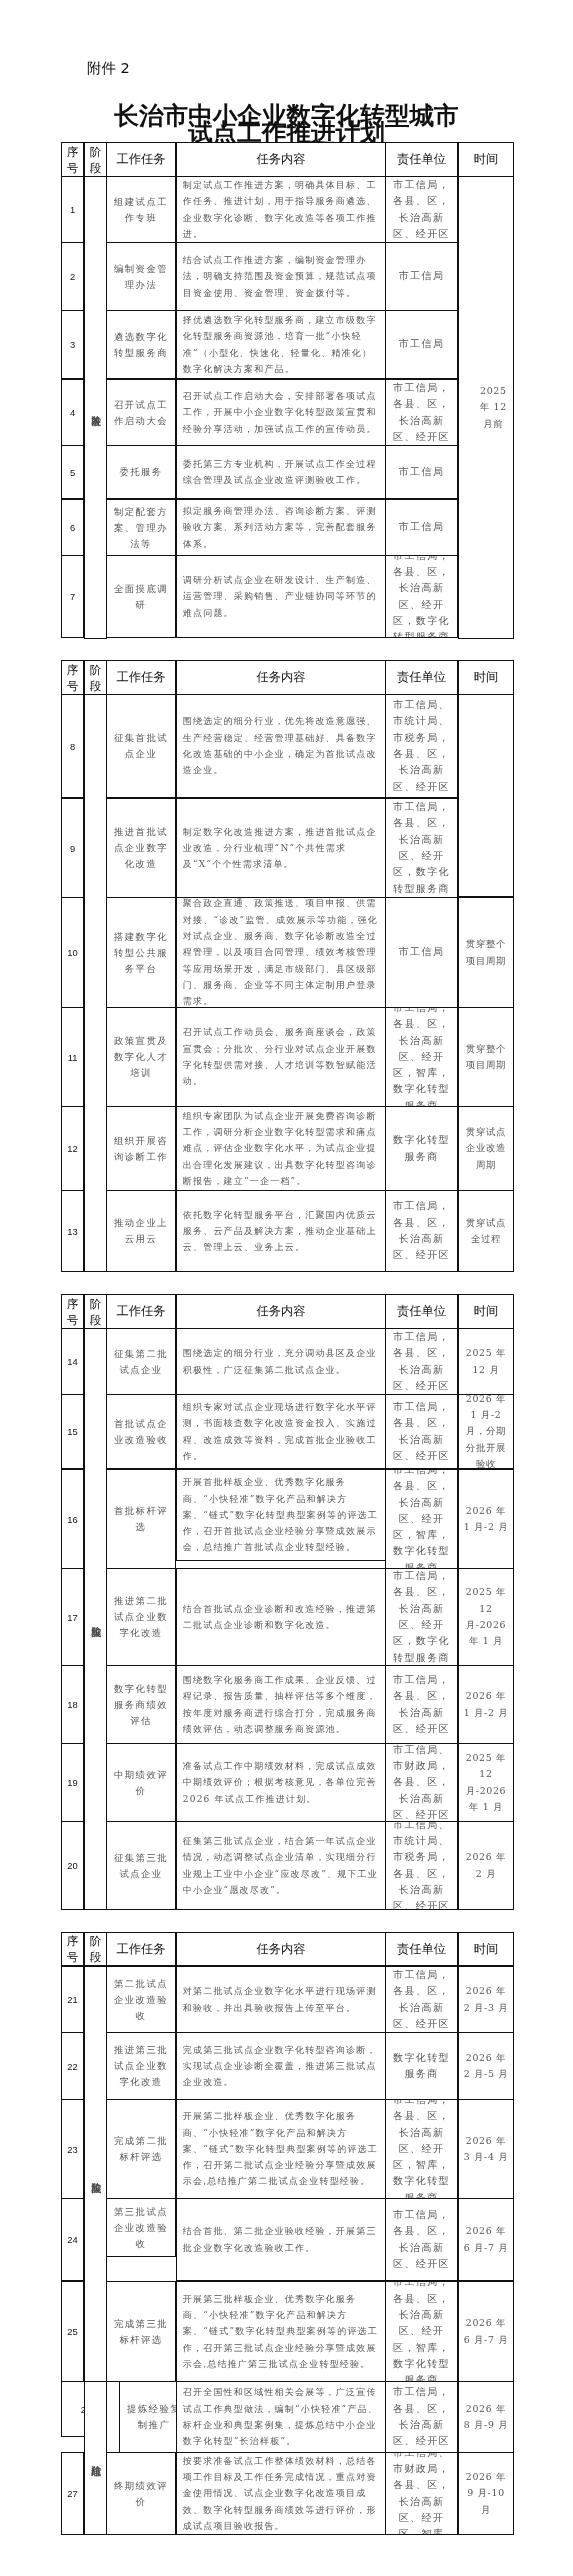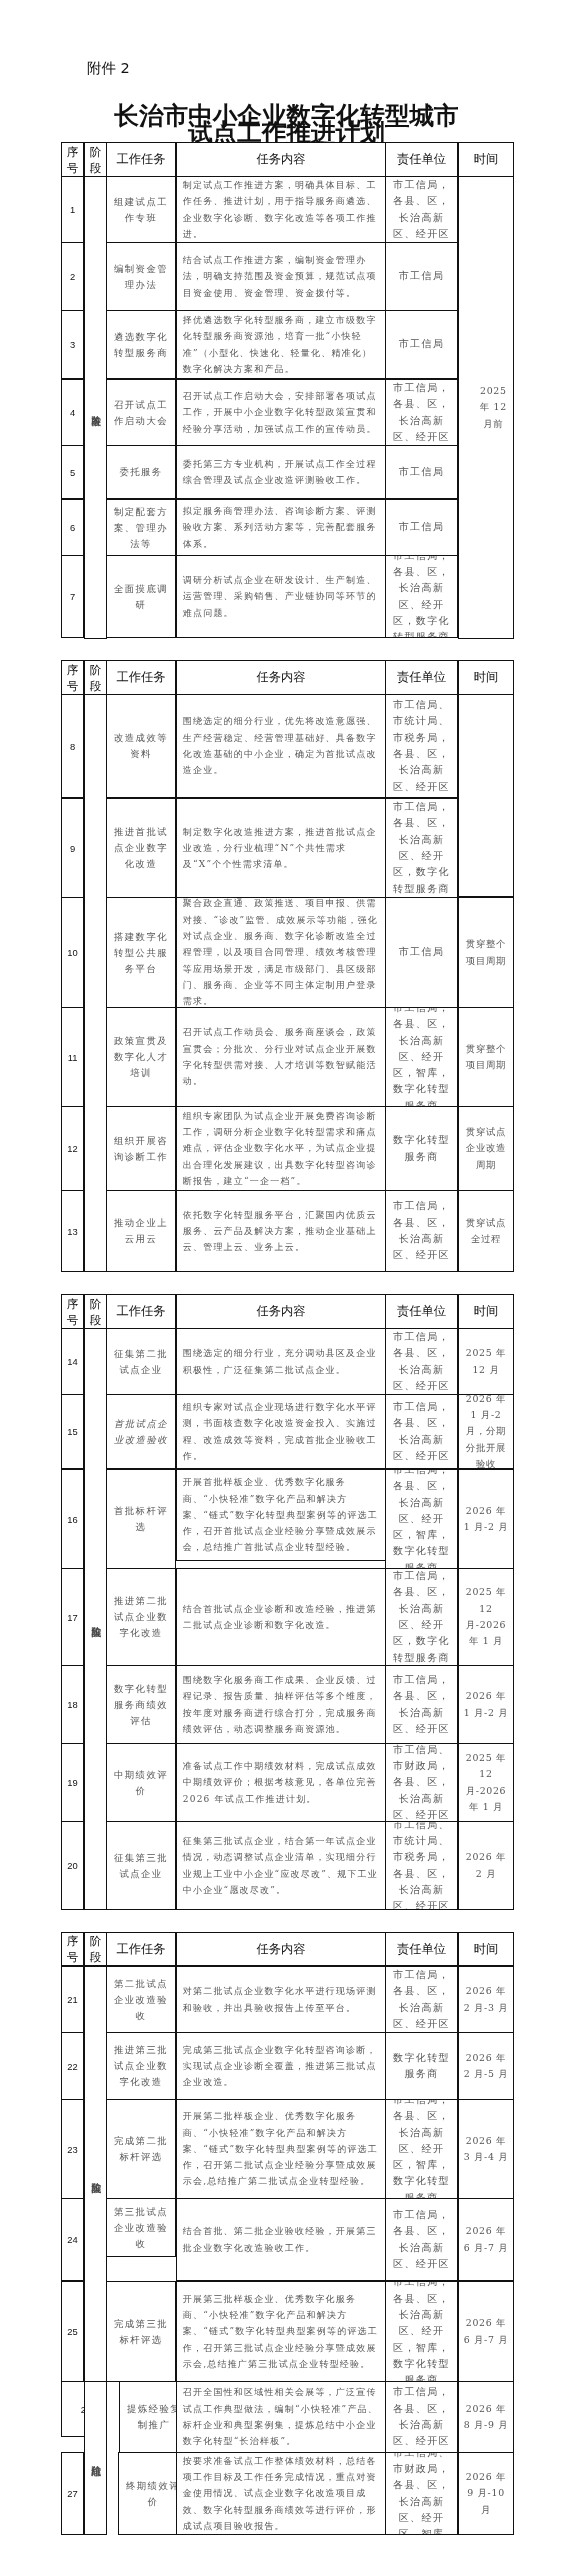--- a/index.html
+++ b/index.html
@@ -157,21 +157,21 @@
     <div class="cell hdr" style="left: 385px; top: 660px; width: 73px; height: 35px;">
       <span>责任单位</span>
     </div>
     <div class="cell hdr" style="left: 458px; top: 660px; width: 56px; height: 35px;">
       <span>时间</span>
     </div>
     <div class="cell num" style="left: 61px; top: 694px; width: 23px; height: 104px;">
       <span>8</span>
     </div>
     <div class="cell task" style="left: 106px; top: 694px; width: 70px; height: 104px;">
-      <span>改造成效等资料</span>
+      <span>征集首批试点企业</span>
     </div>
     <div class="cell content" style="left: 176px; top: 694px; width: 210px; height: 104px;">
       <span>围绕选定的细分行业，优先将改造意愿强、生产经营稳定、经营管理基础好、具备数字化改造基础的中小企业，确定为首批试点改造企业。</span>
     </div>
     <div class="cell unit" style="left: 385px; top: 694px; width: 73px; height: 104px;">
       <span>市工信局、市统计局、市税务局，各县、区，长治高新区、经开区</span>
     </div>
     <div class="cell num" style="left: 61px; top: 798px; width: 23px; height: 100px;">
       <span>9</span>
     </div>
@@ -274,21 +274,21 @@
     </div>
     <div class="cell content" style="left: 176px; top: 1328px; width: 210px; height: 67px;">
       <span>围绕选定的细分行业，充分调动县区及企业积极性，广泛征集第二批试点企业。</span>
     </div>
     <div class="cell unit" style="left: 385px; top: 1328px; width: 73px; height: 67px;">
       <span>市工信局，各县、区，长治高新区、经开区</span>
     </div>
     <div class="cell num" style="left: 61px; top: 1394px; width: 23px; height: 75px;">
       <span>15</span>
     </div>
-    <div class="cell task" style="left: 106px; top: 1394px; width: 70px; height: 75px; font-style: italic;">
+    <div class="cell task" style="left: 106px; top: 1394px; width: 70px; height: 75px;">
       <span>首批试点企业改造验收</span>
     </div>
     <div class="cell content" style="left: 176px; top: 1394px; width: 210px; height: 75px;">
       <span>组织专家对试点企业现场进行数字化水平评测，书面核查数字化改造资金投入、实施过程、改造成效等资料，完成首批企业验收工作。</span>
     </div>
     <div class="cell unit" style="left: 385px; top: 1394px; width: 73px; height: 75px;">
       <span>市工信局，各县、区，长治高新区、经开区</span>
     </div>
     <div class="cell num" style="left: 61px; top: 1469px; width: 23px; height: 100px;">
       <span>16</span>
@@ -460,21 +460,21 @@
     </div>
     <div class="cell content" style="left: 176px; top: 2381px; width: 210px; height: 72px;">
       <span>召开全国性和区域性相关会展等，广泛宣传试点工作典型做法，编制“小快轻准”产品、标杆企业和典型案例集，提炼总结中小企业数字化转型“长治样板”。</span>
     </div>
     <div class="cell unit" style="left: 385px; top: 2381px; width: 73px; height: 72px;">
       <span>市工信局，各县、区，长治高新区、经开区</span>
     </div>
     <div class="cell num" style="left: 61px; top: 2452px; width: 23px; height: 83px;">
       <span>27</span>
     </div>
-    <div class="cell task" style="left: 106px; top: 2452px; width: 70px; height: 83px; margin-left: 12px;">
+    <div class="cell task" style="left: 106px; top: 2452px; width: 70px; height: 83px;">
       <span>终期绩效评价</span>
     </div>
     <div class="cell content" style="left: 176px; top: 2452px; width: 210px; height: 83px;">
       <span>按要求准备试点工作整体绩效材料，总结各项工作目标及工作任务完成情况，重点对资金使用情况、试点企业数字化改造项目成效、数字化转型服务商绩效等进行评价，形成试点项目验收报告。</span>
     </div>
     <div class="cell unit" style="left: 385px; top: 2452px; width: 73px; height: 83px;">
       <span>市工信局、市财政局，各县、区，长治高新区、经开区，智库</span>
     </div>
     <div class="cell phase" style="left: 84px; top: 1966px; width: 23px; height: 417px; writing-mode: vertical-rl; text-orientation: upright;">
       <span>实施阶段</span>

